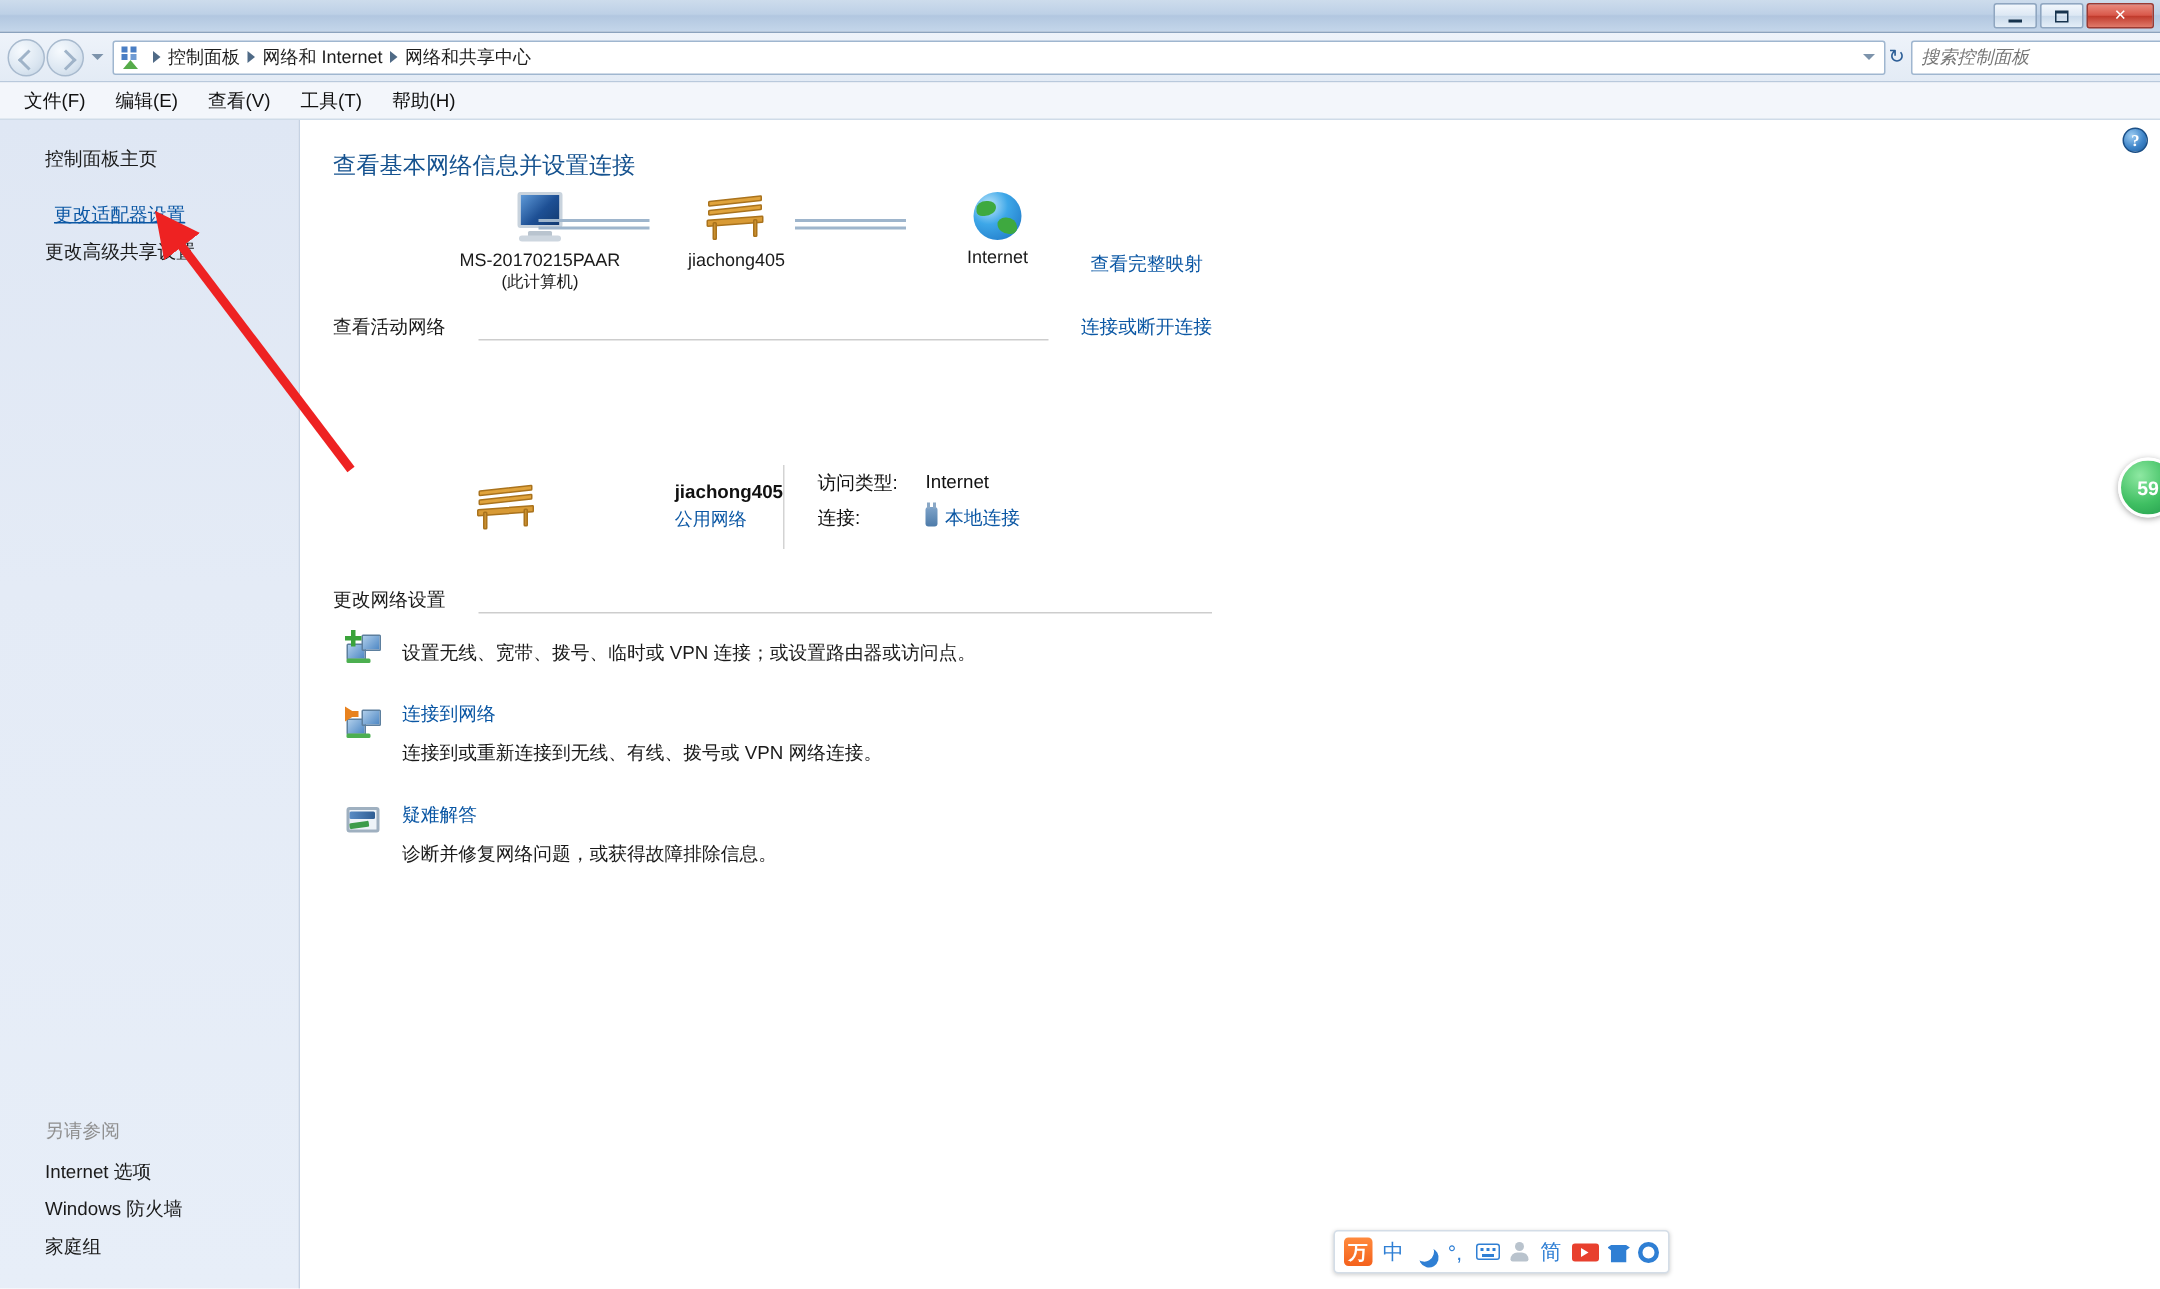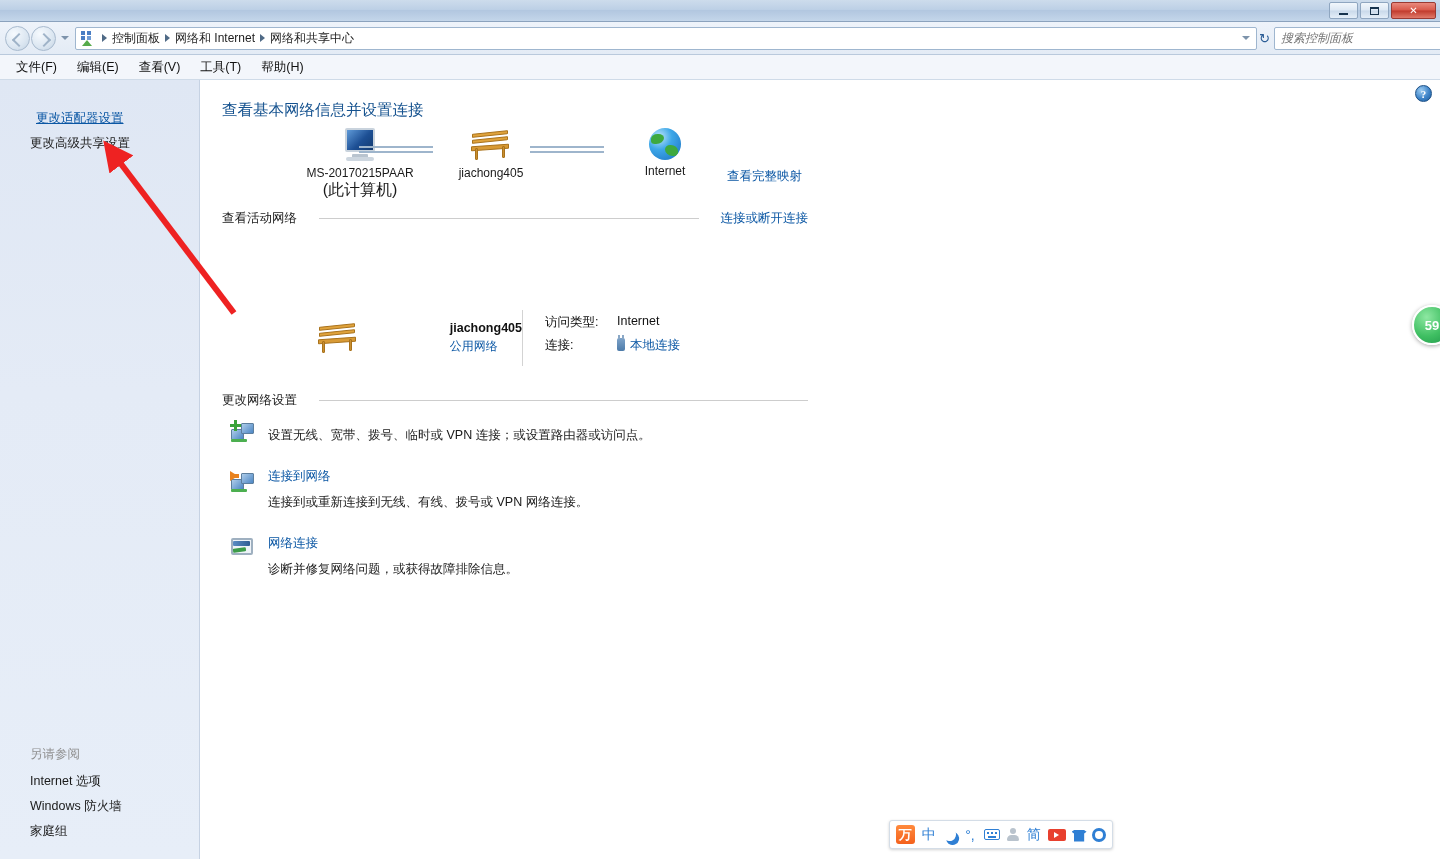--- a/index.html
+++ b/index.html
@@ -172,21 +172,21 @@
   }
   .page-title {
     position: absolute; left: 22px; top: 20px;
     font-size: 15.5px; color: #15528f;
   }
 
   
   .netmap { position: absolute; left: 22px; top: 48px; width: 600px; height: 72px; }
   .node { position: absolute; text-align: center; }
   .node .cap { font-size: 12px; color: #1a1a1a; margin-top: 4px; white-space: nowrap; }
-  .node .cap2 { font-size: 16px; color: #1a1a1a; white-space: nowrap; }
+  .node .cap2 { font-size: 11px; color: #1a1a1a; white-space: nowrap; }
   .connector {
     position: absolute; height: 7px; width: 74px;
     border-top: 2px solid #9eb5cc; border-bottom: 2px solid #9eb5cc;
   }
   .link { color: #0b57a4; font-size: 12.5px; cursor: pointer; }
   .viewfull { position: absolute; left: 505px; top: 40px; }
 
   
   .mon { position: relative; width: 38px; height: 34px; margin: 0 auto; }
   .mon .scr {
@@ -223,21 +223,21 @@
     content:""; position:absolute; left:2px; top:6px; width:13px; height:10px;
     background:#3ea93f; border-radius: 50% 40% 60% 30%;
   }
   .globe::after {
     content:""; position:absolute; left:16px; top:17px; width:13px; height:11px;
     background:#3ea93f; border-radius: 40% 55% 30% 60%;
   }
 
   
   .sect { position: absolute; left: 22px; width: 586px; }
-  .sect-head { display: flex; align-items: center; gap: 22px; }
+  .sect-head { display: flex; align-items: flex-end; gap: 22px; }
   .sect-head .t { font-size: 12.5px; color: #1a1a1a; white-space: nowrap; }
   .sect-head .rule { flex: 1; height: 1px; background: #cdcdcd; }
   .sect-head .r { font-size: 12.5px; color: #0b57a4; white-space: nowrap; }
 
   
   .actnet { position: absolute; left: 22px; top: 228px; width: 586px; height: 60px; display: flex; }
   .actnet .left { width: 300px; display: flex; align-items: center; gap: 12px; padding-left: 16px; }
   .actnet .nname { font-size: 12.5px; color: #111111; font-weight: bold; }
   .actnet .ntype { font-size: 12px; color: #0b57a4; margin-top: 3px; }
   .vline { width: 1px; background: #d3d3d3; margin: 2px 0 2px 0; }
@@ -438,20 +438,21 @@
 <div class="menubar">
   <div class="menuitem">文件(F)</div>
   <div class="menuitem">编辑(E)</div>
   <div class="menuitem">查看(V)</div>
   <div class="menuitem">工具(T)</div>
   <div class="menuitem">帮助(H)</div>
 </div>
 
 <div class="sidebar">
   <div class="side-top">
+    <div class="side-link home">控制面板主页</div>
     <div class="side-gap"></div>
     <div class="side-link active">更改适配器设置</div>
     <div class="side-link">更改高级共享设置</div>
   </div>
 
   <div class="side-bottom">
     <div class="side-head">另请参阅</div>
     <div class="side-link">Internet 选项</div>
     <div class="side-link">Windows 防火墙</div>
     <div class="side-link">家庭组</div>
@@ -574,21 +575,21 @@
 
     <div class="task">
       <div class="ic">
         <div class="ts">
             <span class="frame"></span>
             <span class="bar"></span>
             <span class="wrench"></span>
           </div>
       </div>
       <div class="body">
-        <div class="title">网络连接</div>
+        <div class="title">疑难解答</div>
         <div class="desc">诊断并修复网络问题，或获得故障排除信息。</div>
       </div>
     </div>
 
   </div>
 </div>
 
 <div class="green-badge">59</div>
 
 <div class="ime">

